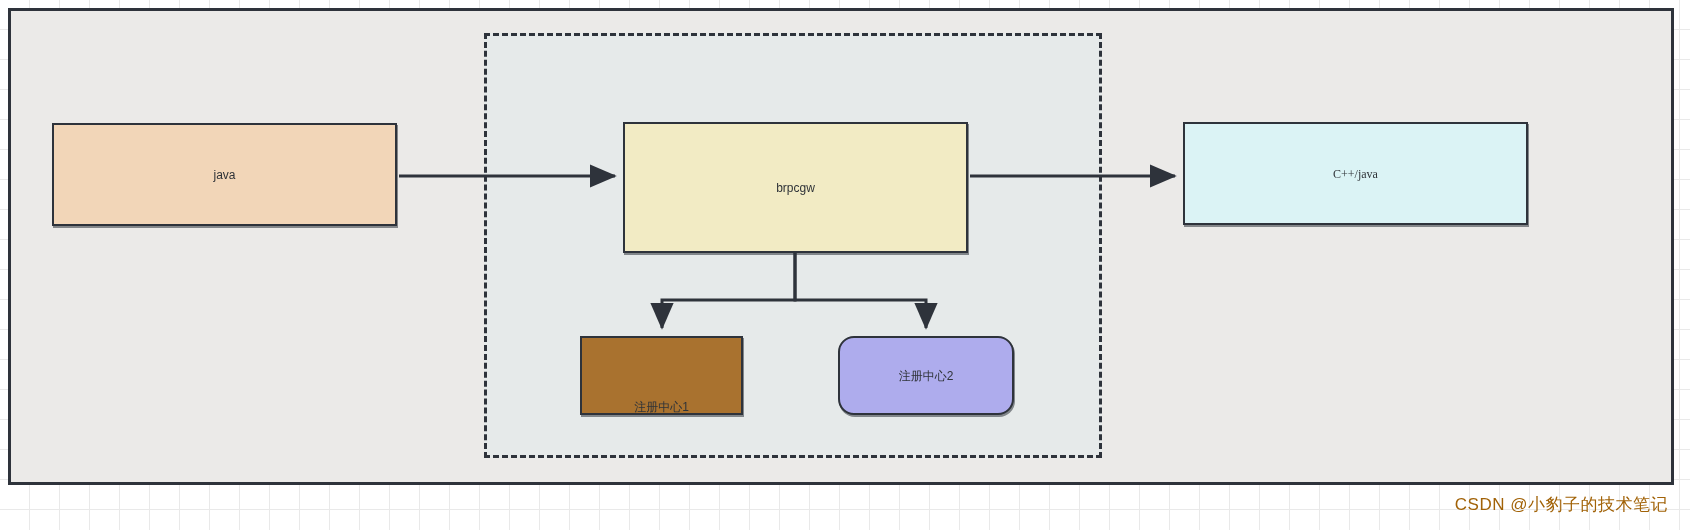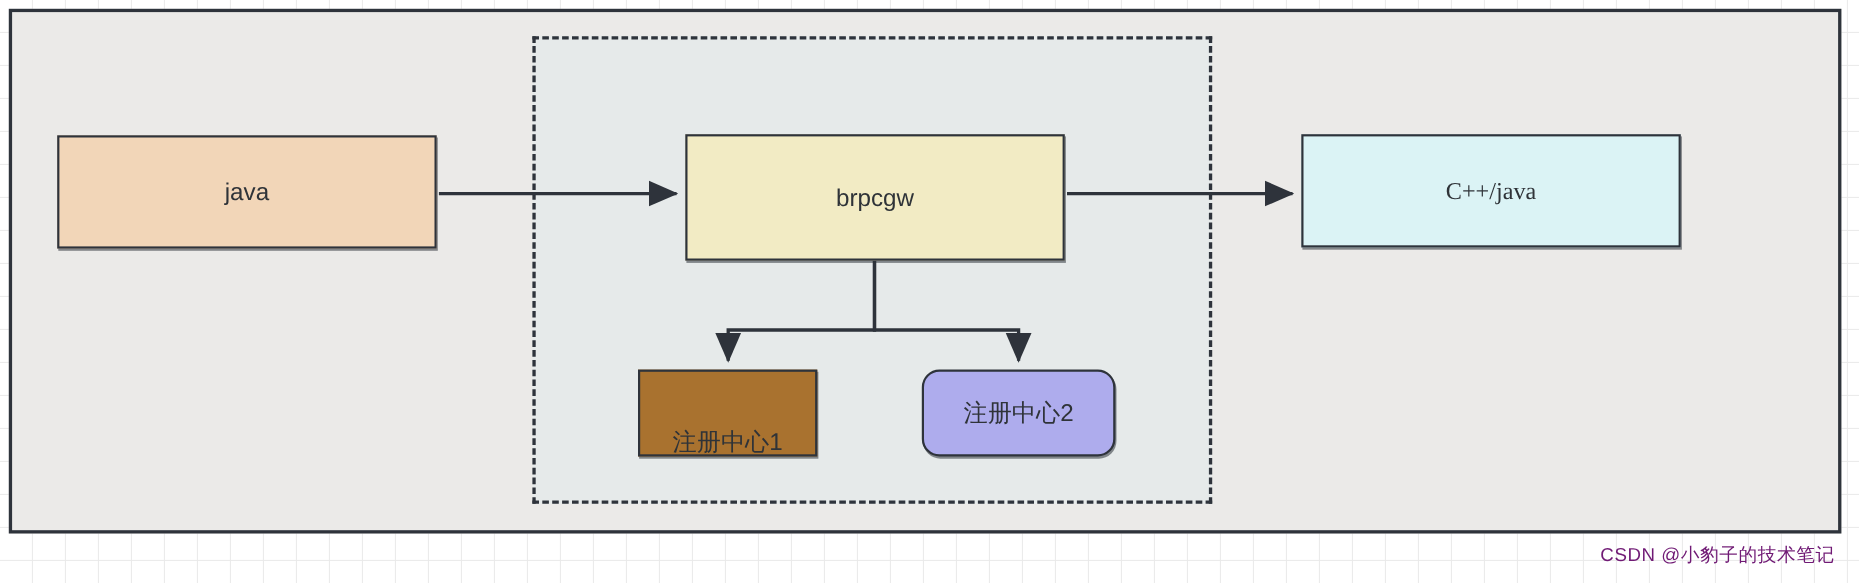--- a/index.html
+++ b/index.html
@@ -45,33 +45,33 @@
     box-sizing: border-box;
   }
   .node {
     position: absolute;
     box-sizing: border-box;
     border: 2px solid #2e333b;
     display: flex;
     align-items: center;
     justify-content: center;
     color: #2f3338;
-    font-size: 22px;
+    font-size: 12px;
     line-height: 1;
     text-align: center;
     box-shadow: 1px 2px 0 rgba(46,51,59,0.55);
   }
   #node-java {
     left: 52px; top: 123px;
     width: 345px; height: 103px;
     background: #f2d6b8;
   }
   #node-brpcgw {
     left: 623px; top: 122px;
-    width: 345px; height: 115px;
+    width: 345px; height: 131px;
     background: #f2ebc4;
   }
   #node-cppjava {
     left: 1183px; top: 122px;
     width: 345px; height: 103px;
     background: #dbf3f5;
     font-family: Liberation Serif, serif;
   }
   #node-registry-1 {
     left: 580px; top: 336px;
@@ -89,21 +89,21 @@
     position: absolute;
     left: 0; top: 0;
     width: 1690px; height: 530px;
     pointer-events: none;
   }
   #watermark {
     position: absolute;
     right: 22px;
     bottom: 14px;
     font-size: 17px;
-    color: #701a75;
+    color: #a16207;
     letter-spacing: 0.5px;
     white-space: nowrap;
   }
 </style>
 </head>
 <body>
 
 <div id="stage">
 
   <div id="grid"></div>

